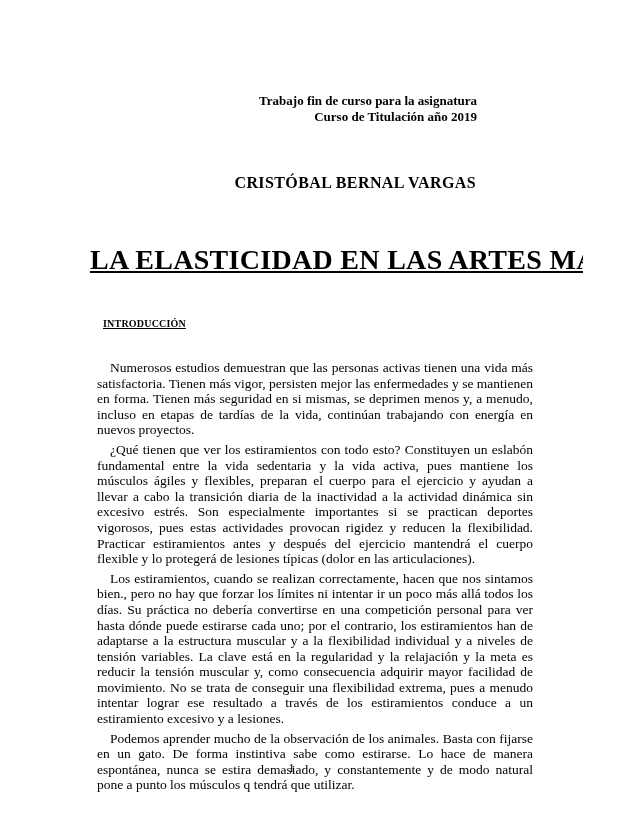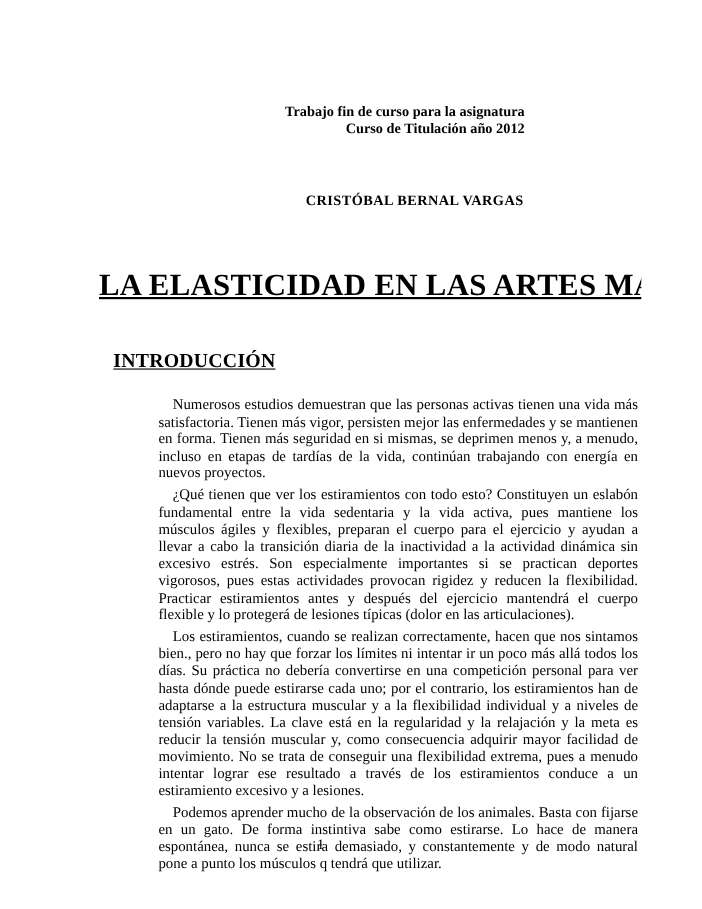--- a/index.html
+++ b/index.html
@@ -24,54 +24,53 @@
     font-weight: bold;
     font-size: 13px;
     line-height: 16.3px;
     white-space: nowrap;
   }
   .author-line {
     position: absolute;
     top: 174px;
     right: 107px;
     font-weight: bold;
-    font-size: 13px;
+    font-size: 16px;
     letter-spacing: 0.4px;
     white-space: nowrap;
   }
   .doc-title {
     position: absolute;
     top: 244px;
     left: 90px;
     width: 450px;
     text-align: center;
     font-weight: bold;
     font-size: 28px;
     letter-spacing: 0.3px;
     text-decoration: underline;
     white-space: nowrap;
   }
   .section-heading {
     position: absolute;
     top: 318px;
     left: 103px;
     font-weight: bold;
-    font-size: 18px;
+    font-size: 10px;
     letter-spacing: 0.2px;
     text-decoration: underline;
   }
   .body-text {
     position: absolute;
     top: 360px;
     left: 97px;
     width: 436px;
     font-size: 13.5px;
     line-height: 15.6px;
     text-align: justify;
-    margin-left: 47px;
   }
   .body-text p {
     margin: 0 0 4px 0;
     text-indent: 13px;
   }
   .page-number {
     position: absolute;
     top: 760px;
     left: 0;
     width: 100%;
@@ -79,21 +78,21 @@
     font-size: 13px;
   }
 </style>
 </head>
 <body>
 
 <div class="doc-page">
 
   <div class="header-block">
     <div>Trabajo fin de curso para la asignatura</div>
-    <div>Curso de Titulación año 2012</div>
+    <div>Curso de Titulación año 2019</div>
   </div>
 
   <div class="author-line">CRISTÓBAL BERNAL VARGAS</div>
 
   <div class="doc-title">LA ELASTICIDAD EN LAS ARTES MARCIALES</div>
 
   <div class="section-heading">INTRODUCCIÓN</div>
 
   <div class="body-text">
     <p>Numerosos estudios demuestran que las personas activas tienen una vida más satisfactoria. Tienen más vigor, persisten mejor las enfermedades y se mantienen en forma. Tienen más seguridad en si mismas, se deprimen menos y, a menudo, incluso en etapas de tardías de la vida, continúan trabajando con energía en nuevos proyectos.</p>

